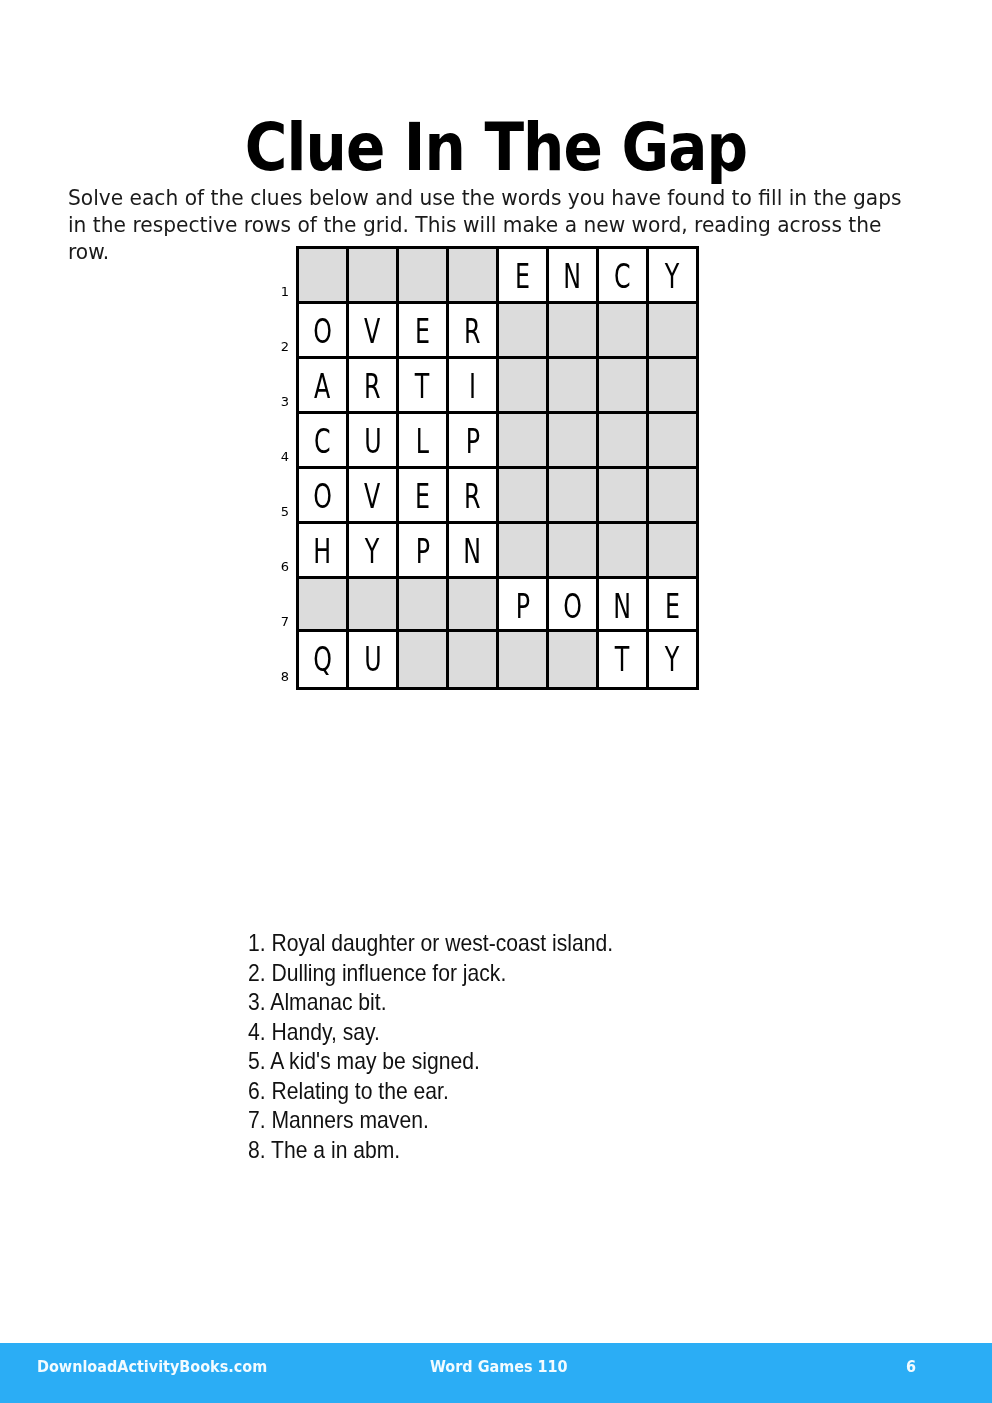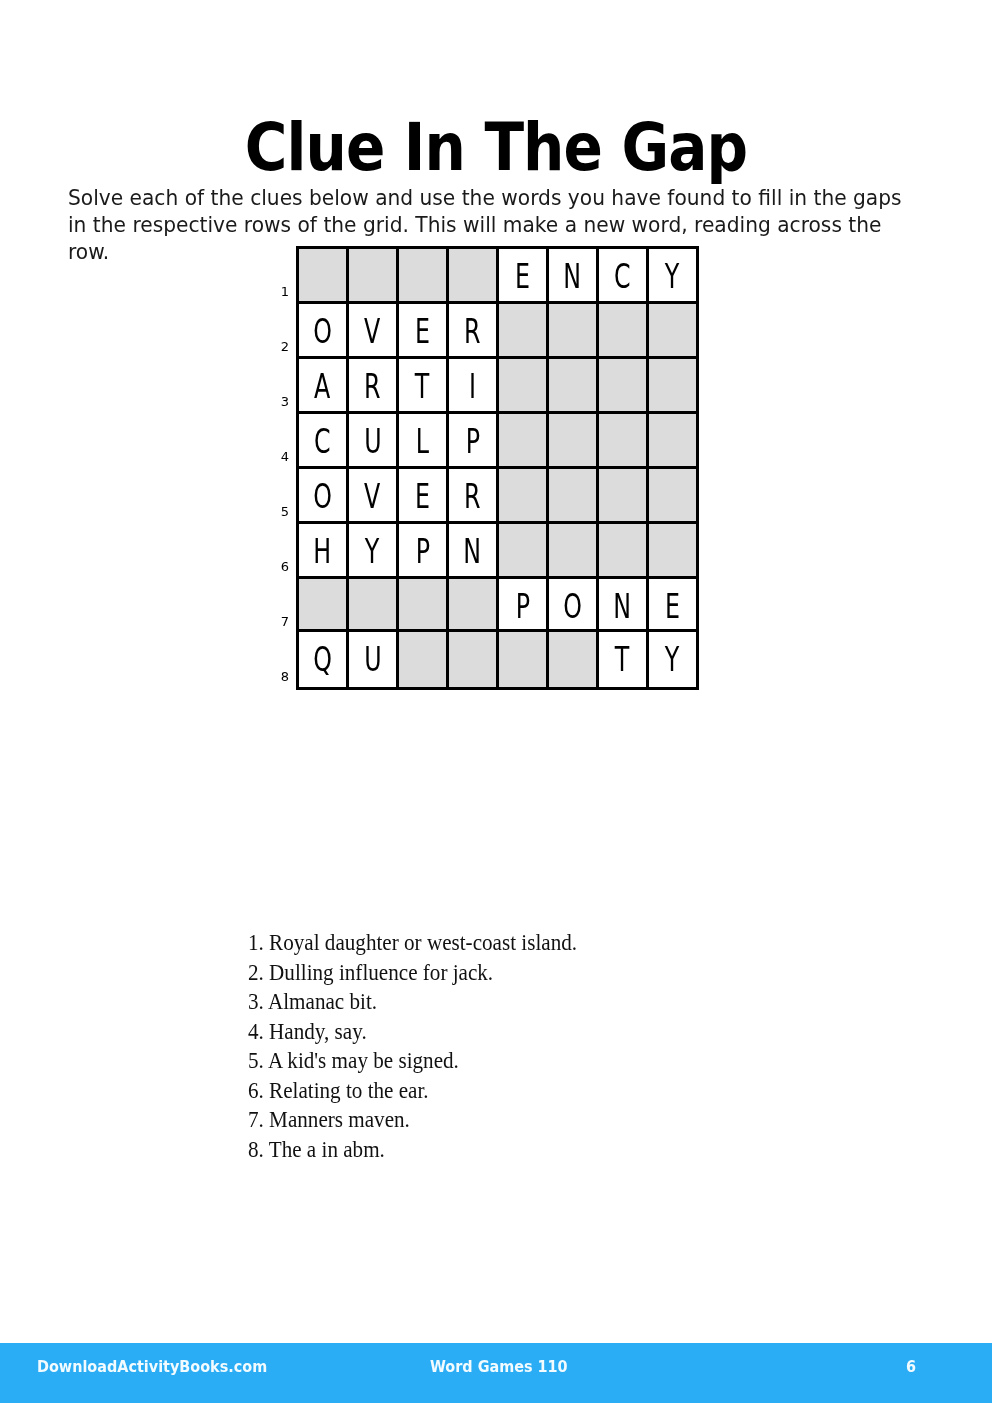--- a/index.html
+++ b/index.html
@@ -101,21 +101,21 @@
   }
   .cell.empty {
     background: #dcdcdc;
   }
 
   
   .clues {
     position: absolute;
     top: 928px;
     left: 248px;
-    font-family: Liberation Serif, serif;
+    font-family: Liberation Sans, sans-serif;
     font-size: 24px;
     line-height: 29.5px;
     color: #111111;
   }
   .clue-item {
     white-space: nowrap;
     transform: scaleX(0.88);
     transform-origin: left center;
   }
 

